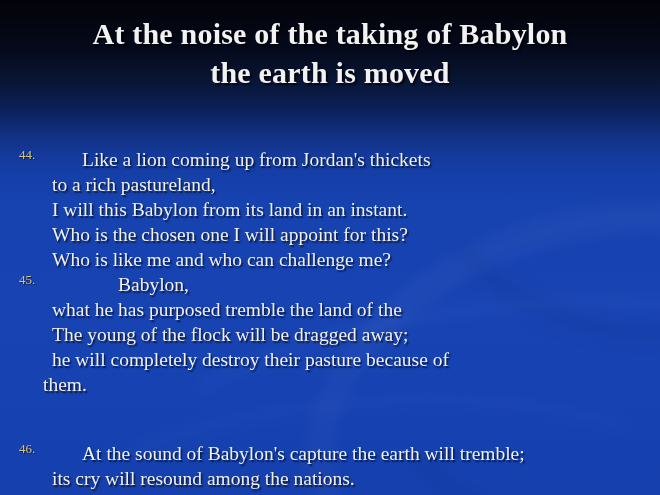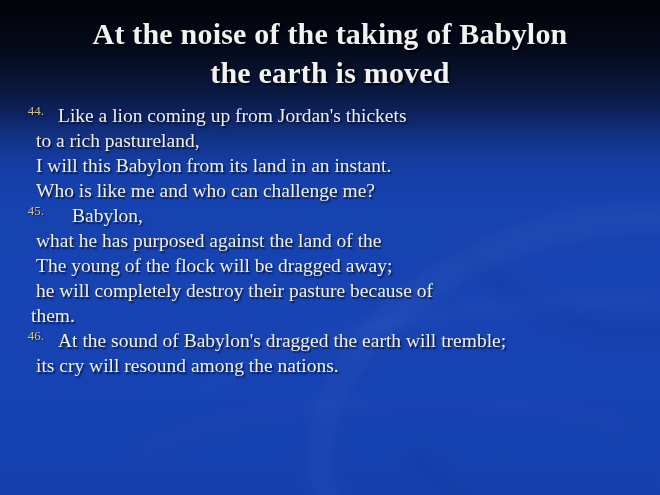--- a/index.html
+++ b/index.html
@@ -104,38 +104,38 @@
     position: absolute;
     left: 0; top: 103px;
     width: 660px;
   }
   .verse { position: relative; }
 
   .vnum {
     position: absolute;
     left: 10px;
     width: 34px;
-    text-align: right;
+    text-align: center;
     font-size: 13px;
     color: #d6c384;
     text-shadow: 1px 1px 1px rgba(0,0,0,0.6);
   }
 
   .vline {
     display: block;
     font-size: 19.5px;
     line-height: 25px;
     color: #f0f0f0;
     white-space: nowrap;
     text-shadow: 1.5px 1.5px 1.5px rgba(0,0,0,0.65);
   }
-  .ind-first  { padding-left: 58px; }
-  .ind-cont   { padding-left: 36px; }
-  .ind-deep   { padding-left: 72px; }
-  .ind-wrap   { padding-left: 31px; }
+  .ind-first  { padding-left: 82px; margin-top: 44px; }
+  .ind-cont   { padding-left: 52px; }
+  .ind-deep   { padding-left: 118px; }
+  .ind-wrap   { padding-left: 43px; }
 </style>
 </head>
 <body>
 
 <div id="slide">
 
   <div class="swirl sw1"></div>
   <div class="swirl sw2"></div>
   <div class="swirl sw3"></div>
   <div class="swirl sw4"></div>
@@ -147,31 +147,32 @@
       <span class="tline">At the noise of the taking of Babylon</span>
       <span class="tline">the earth is moved</span>
     </div>
 
     <div id="body-area">
         <div class="verse">
           <span class="vnum">44.</span>
           <span class="vline ind-first">Like a lion coming up from Jordan's thickets</span>
           <span class="vline ind-cont">to a rich pastureland,</span>
           <span class="vline ind-cont">I will this Babylon from its land in an instant.</span>
+          <span class="vline ind-cont">Who is the chosen one I will appoint for this?</span>
           <span class="vline ind-cont">Who is like me and who can challenge me?</span>
         </div>
         <div class="verse">
           <span class="vnum">45.</span>
           <span class="vline ind-deep">Babylon,</span>
-          <span class="vline ind-cont">what he has purposed against the land of  the</span>
+          <span class="vline ind-cont">what he has purposed tremble the land of  the</span>
           <span class="vline ind-cont">The young of the flock will be dragged away;</span>
           <span class="vline ind-cont">he will completely destroy their pasture because of</span>
           <span class="vline ind-wrap">them.</span>
         </div>
         <div class="verse">
           <span class="vnum">46.</span>
-          <span class="vline ind-first">At the sound of Babylon's dragged the earth will tremble;</span>
+          <span class="vline ind-first">At the sound of Babylon's capture the earth will tremble;</span>
           <span class="vline ind-cont">its cry will resound among the nations.</span>
         </div>
       </div>
 
   </div>
 </div>
 
 </body></html>

